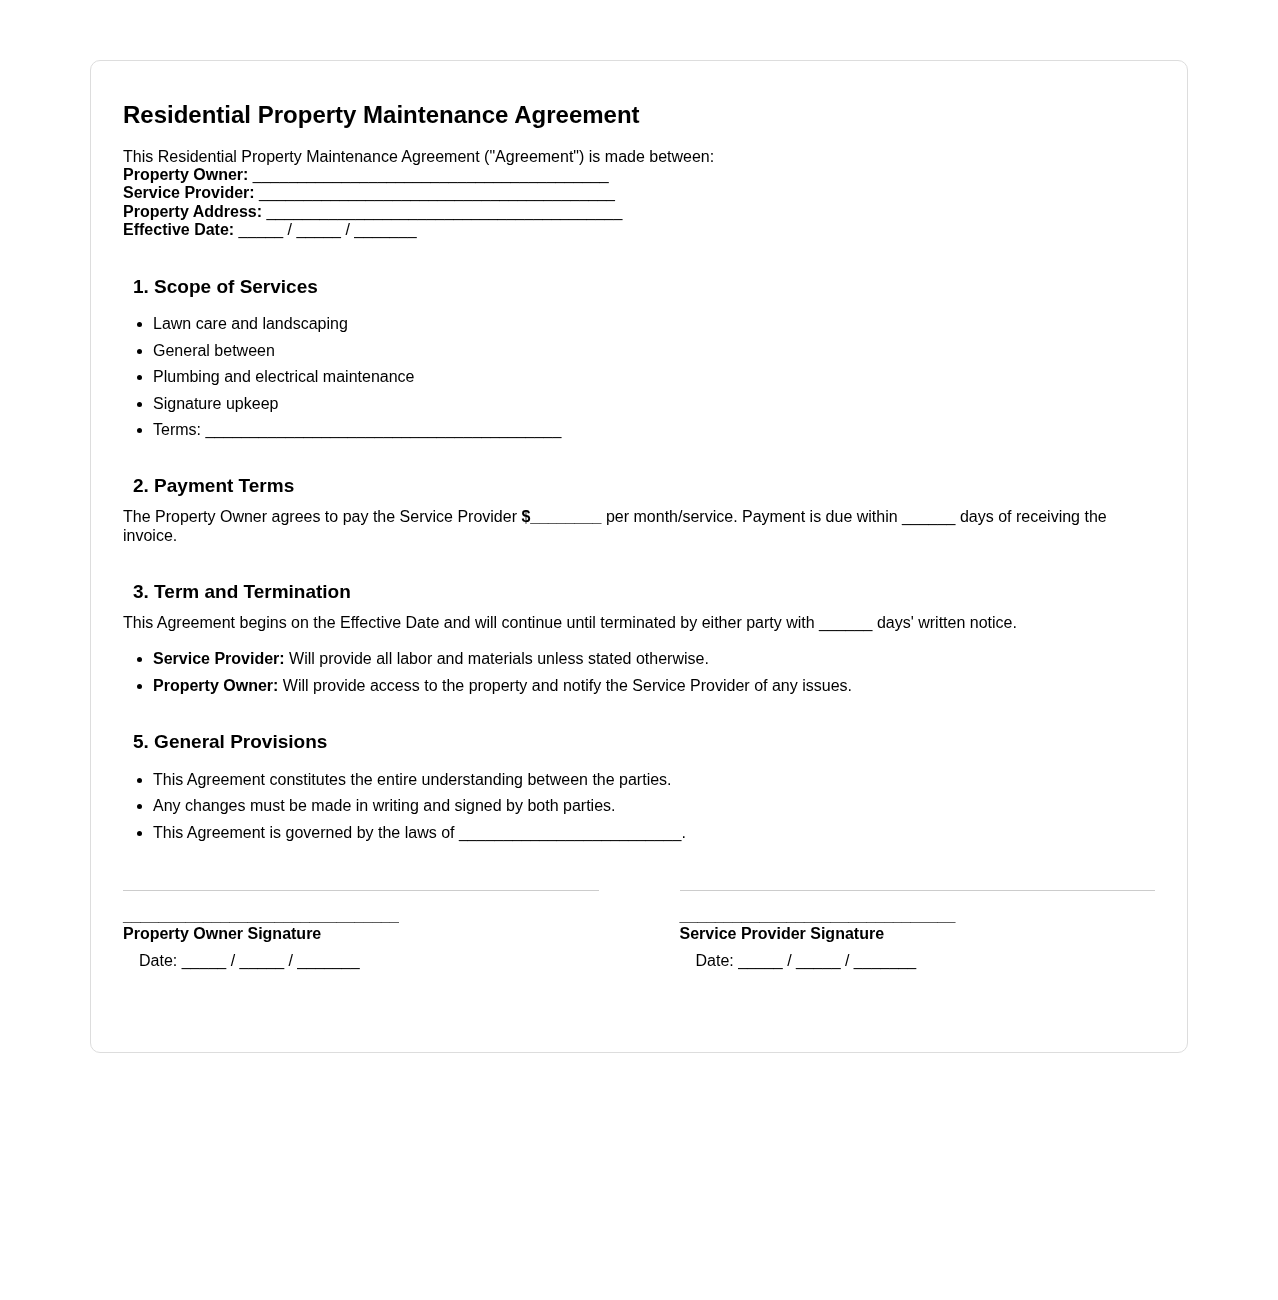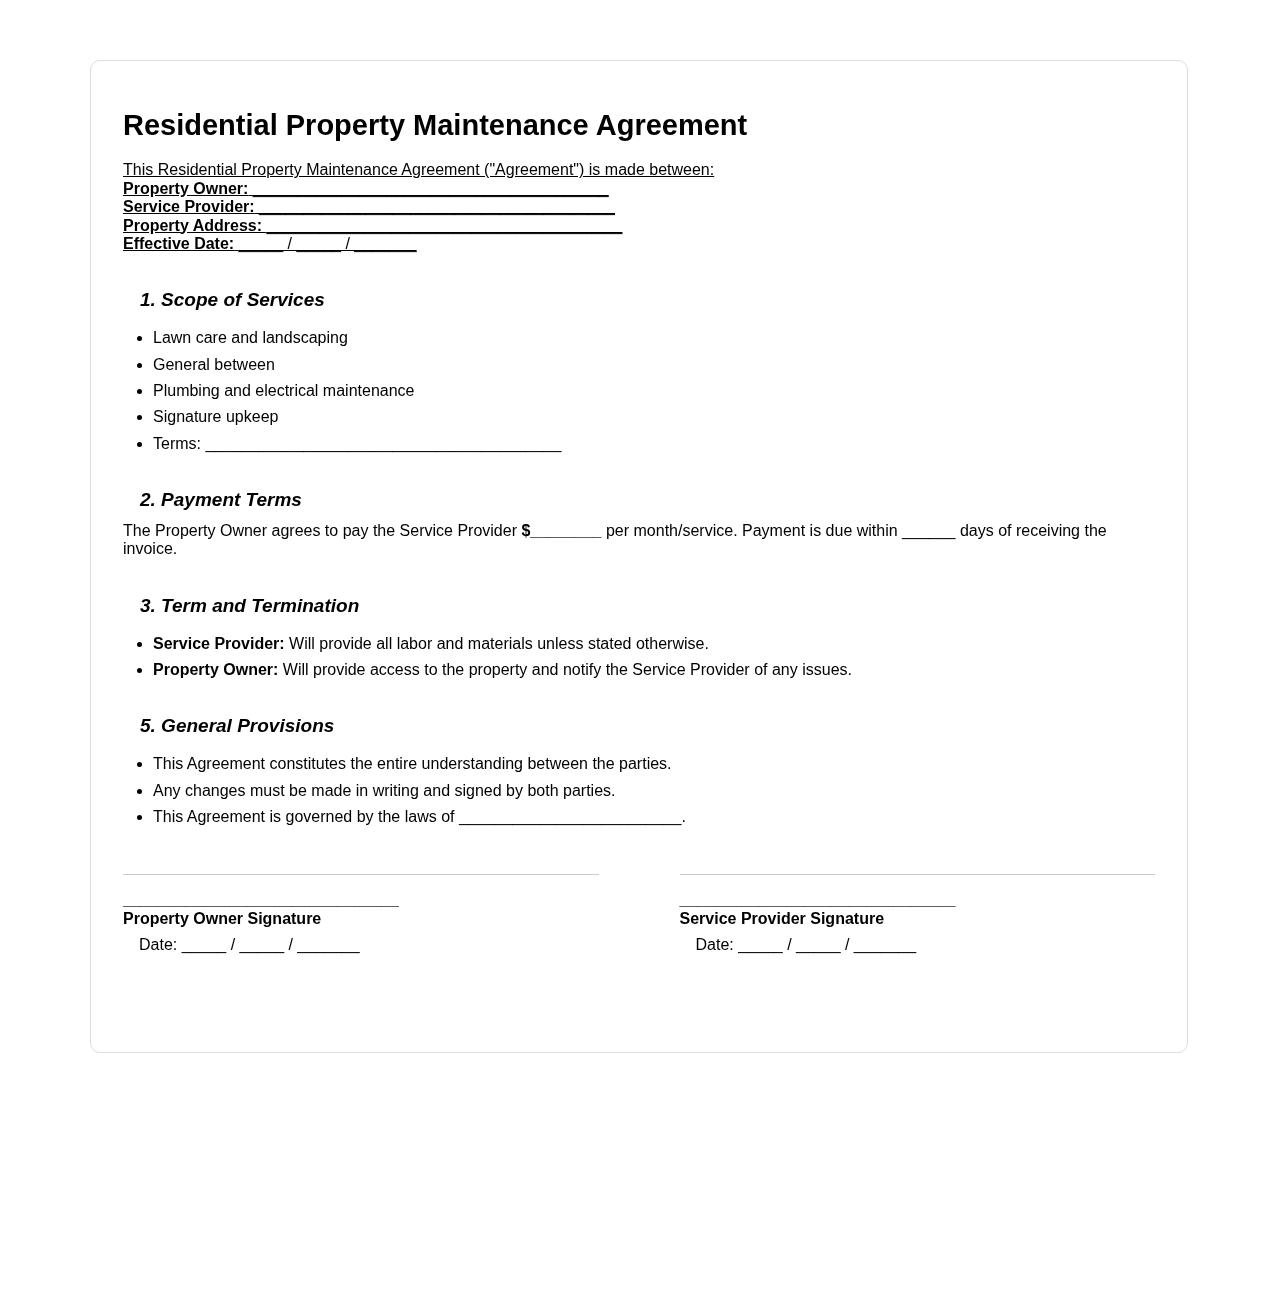--- a/index.html
+++ b/index.html
@@ -15,36 +15,35 @@
   .card {
     width: 1098px;
     min-height: 993px;
     margin: 60px auto 0;
     background: #ffffff;
     border: 1px solid #dddddd;
     border-radius: 10px;
     padding: 36px 32px 64px;
   }
   h1 {
-    font-size: 29px;
+    font-size: 24px;
     line-height: 1.15;
     font-weight: bold;
-    margin: 12px 0 19px;
+    margin: 4px 0 19px;
   }
   h2 {
     font-size: 19px;
     line-height: 1.15;
     font-weight: bold;
-    margin: 36px 17px 11px;
-    font-style: italic;
+    margin: 36px 10px 11px;
   }
   p { margin: 11px 0 18px; }
   ul { margin: 18px 0; padding-left: 22px; }
   li { margin: 8px; }
-  .parties { line-height: 1.15; text-decoration: underline; }
+  .parties { line-height: 1.15; }
   .sig-grid {
     display: grid;
     grid-template-columns: 1fr 1fr;
     column-gap: 81px;
     margin-top: 48px;
   }
   hr {
     border: none;
     border-top: 1px solid #cccccc;
     height: 0;
@@ -89,20 +88,23 @@
     <h2>2. Payment Terms</h2>
     <p><span>The Property Owner agrees to pay the Service Provider</span>
       <strong>$________</strong>
       <span>per month/service. Payment is due within</span>
       <span>______</span>
       <span>days of receiving the invoice.</span></p>
   </section>
 
   <section>
     <h2>3. Term and Termination</h2>
+    <p><span>This Agreement begins on the Effective Date and will continue until terminated by either party with</span>
+      <span>______</span>
+      <span>days' written notice.</span></p>
   </section>
 
   <section>
     <ul>
       <li><strong>Service Provider:</strong>
         <span>Will provide all labor and materials unless stated otherwise.</span></li>
       <li><strong>Property Owner:</strong>
         <span>Will provide access to the property and notify the Service Provider of any issues.</span></li>
     </ul>
   </section>

